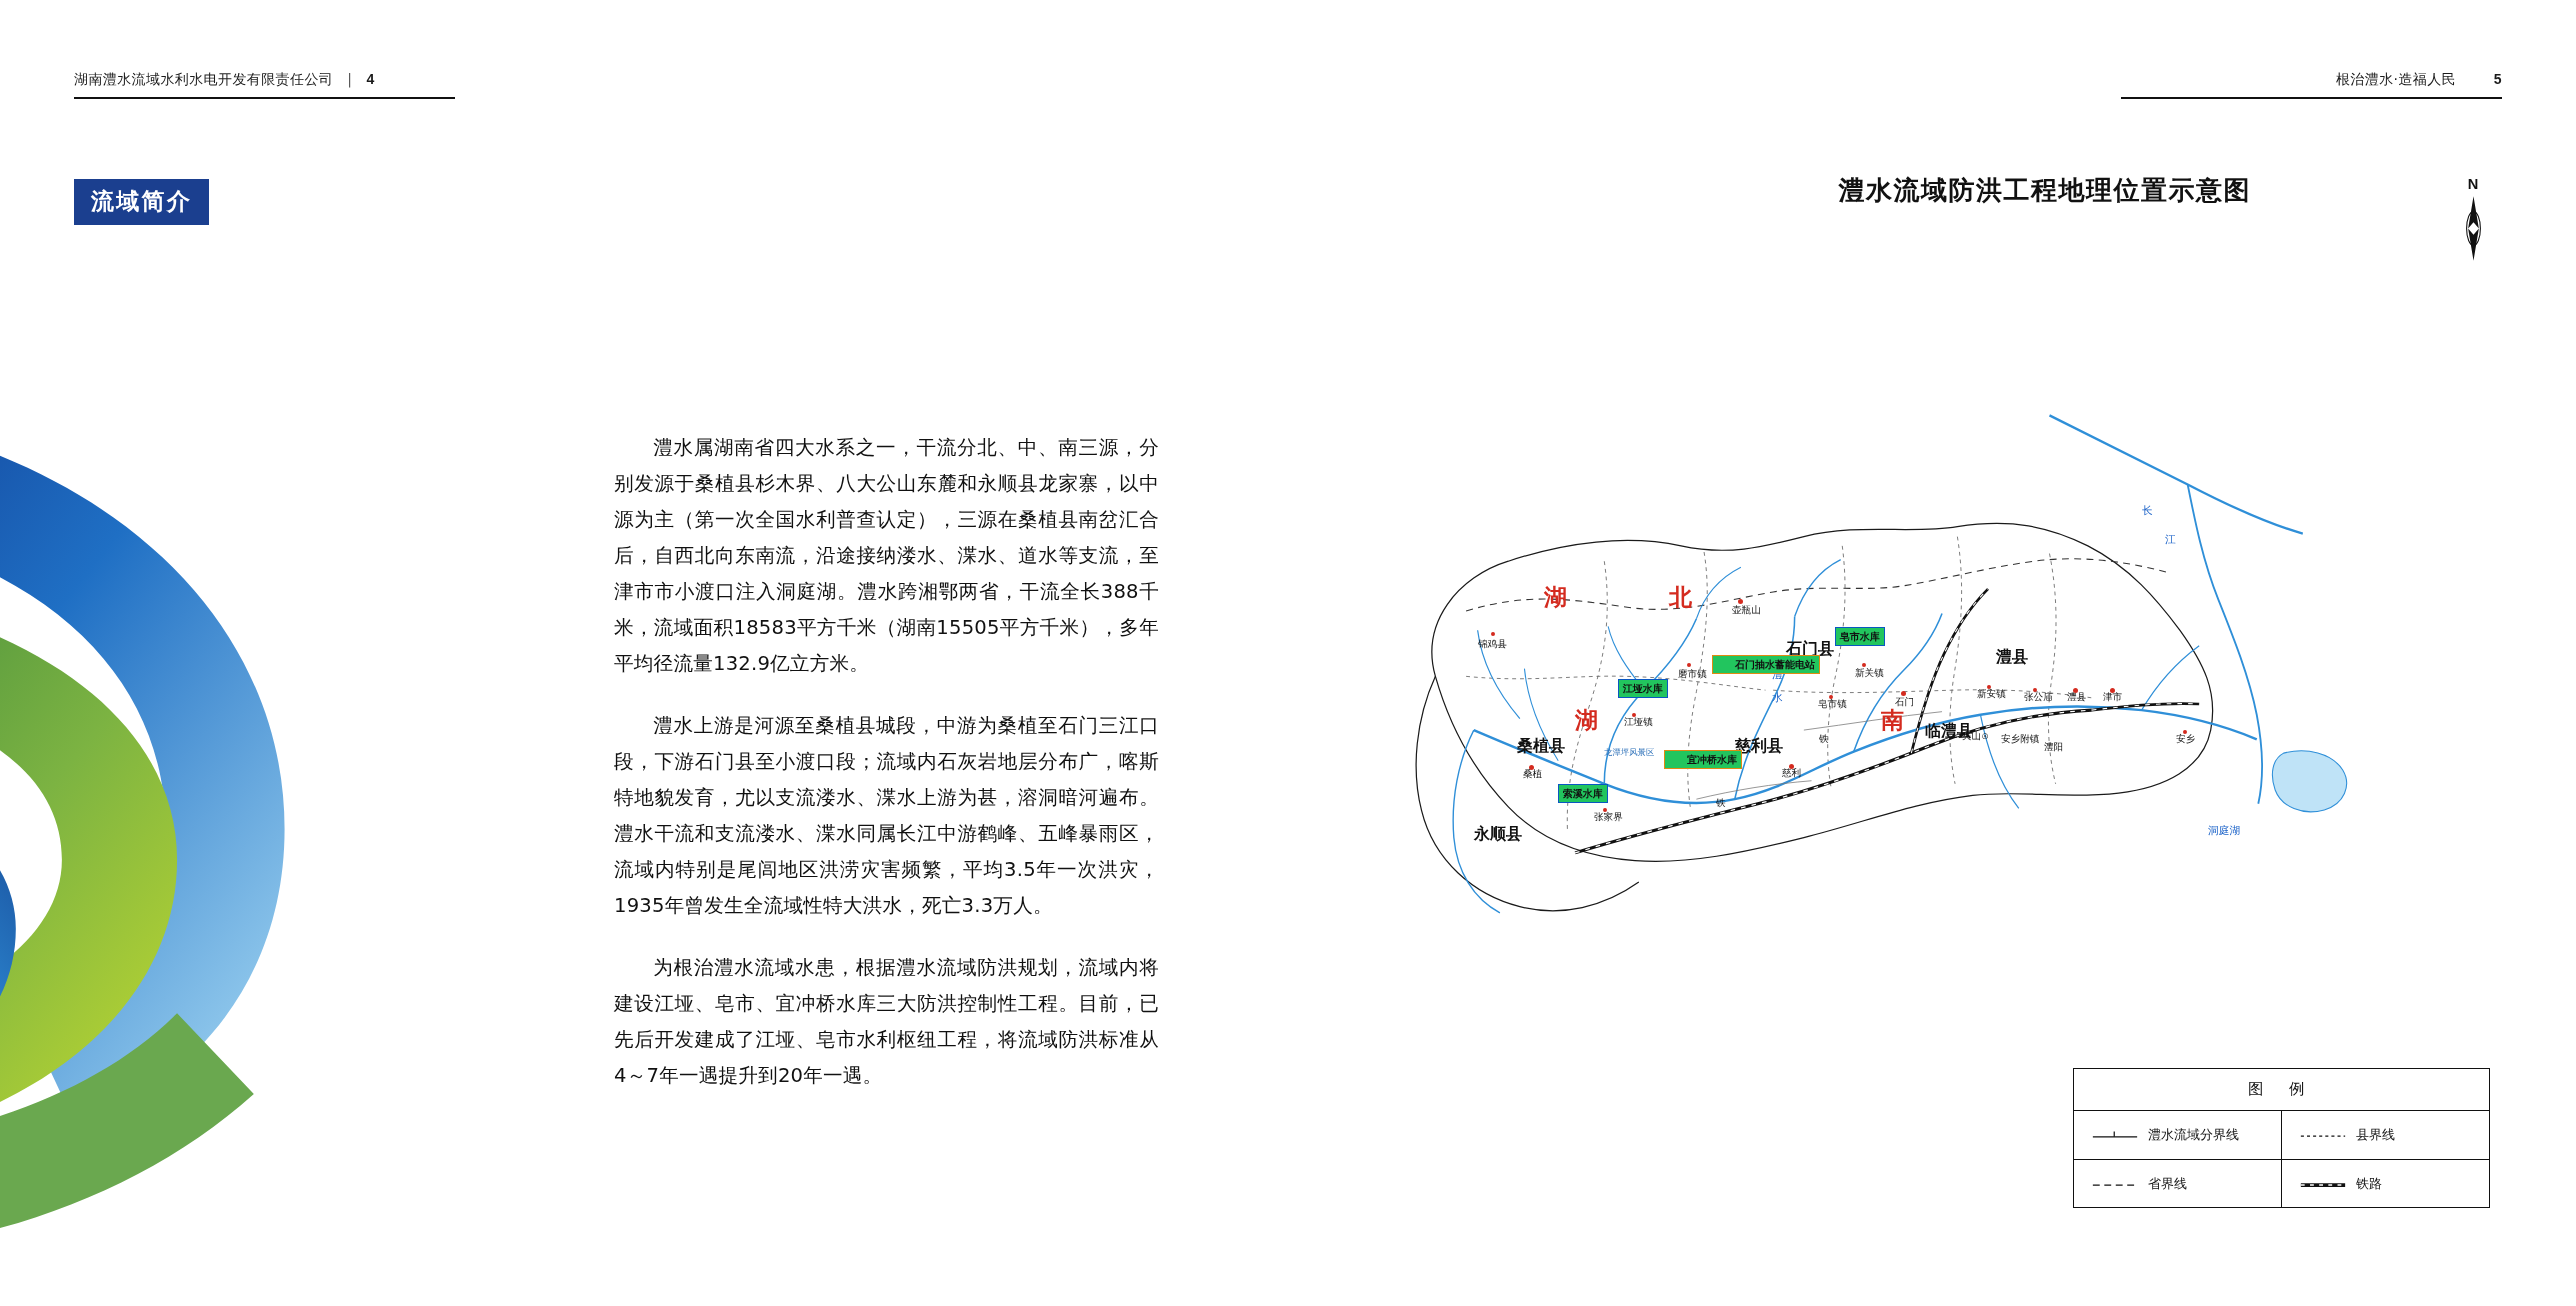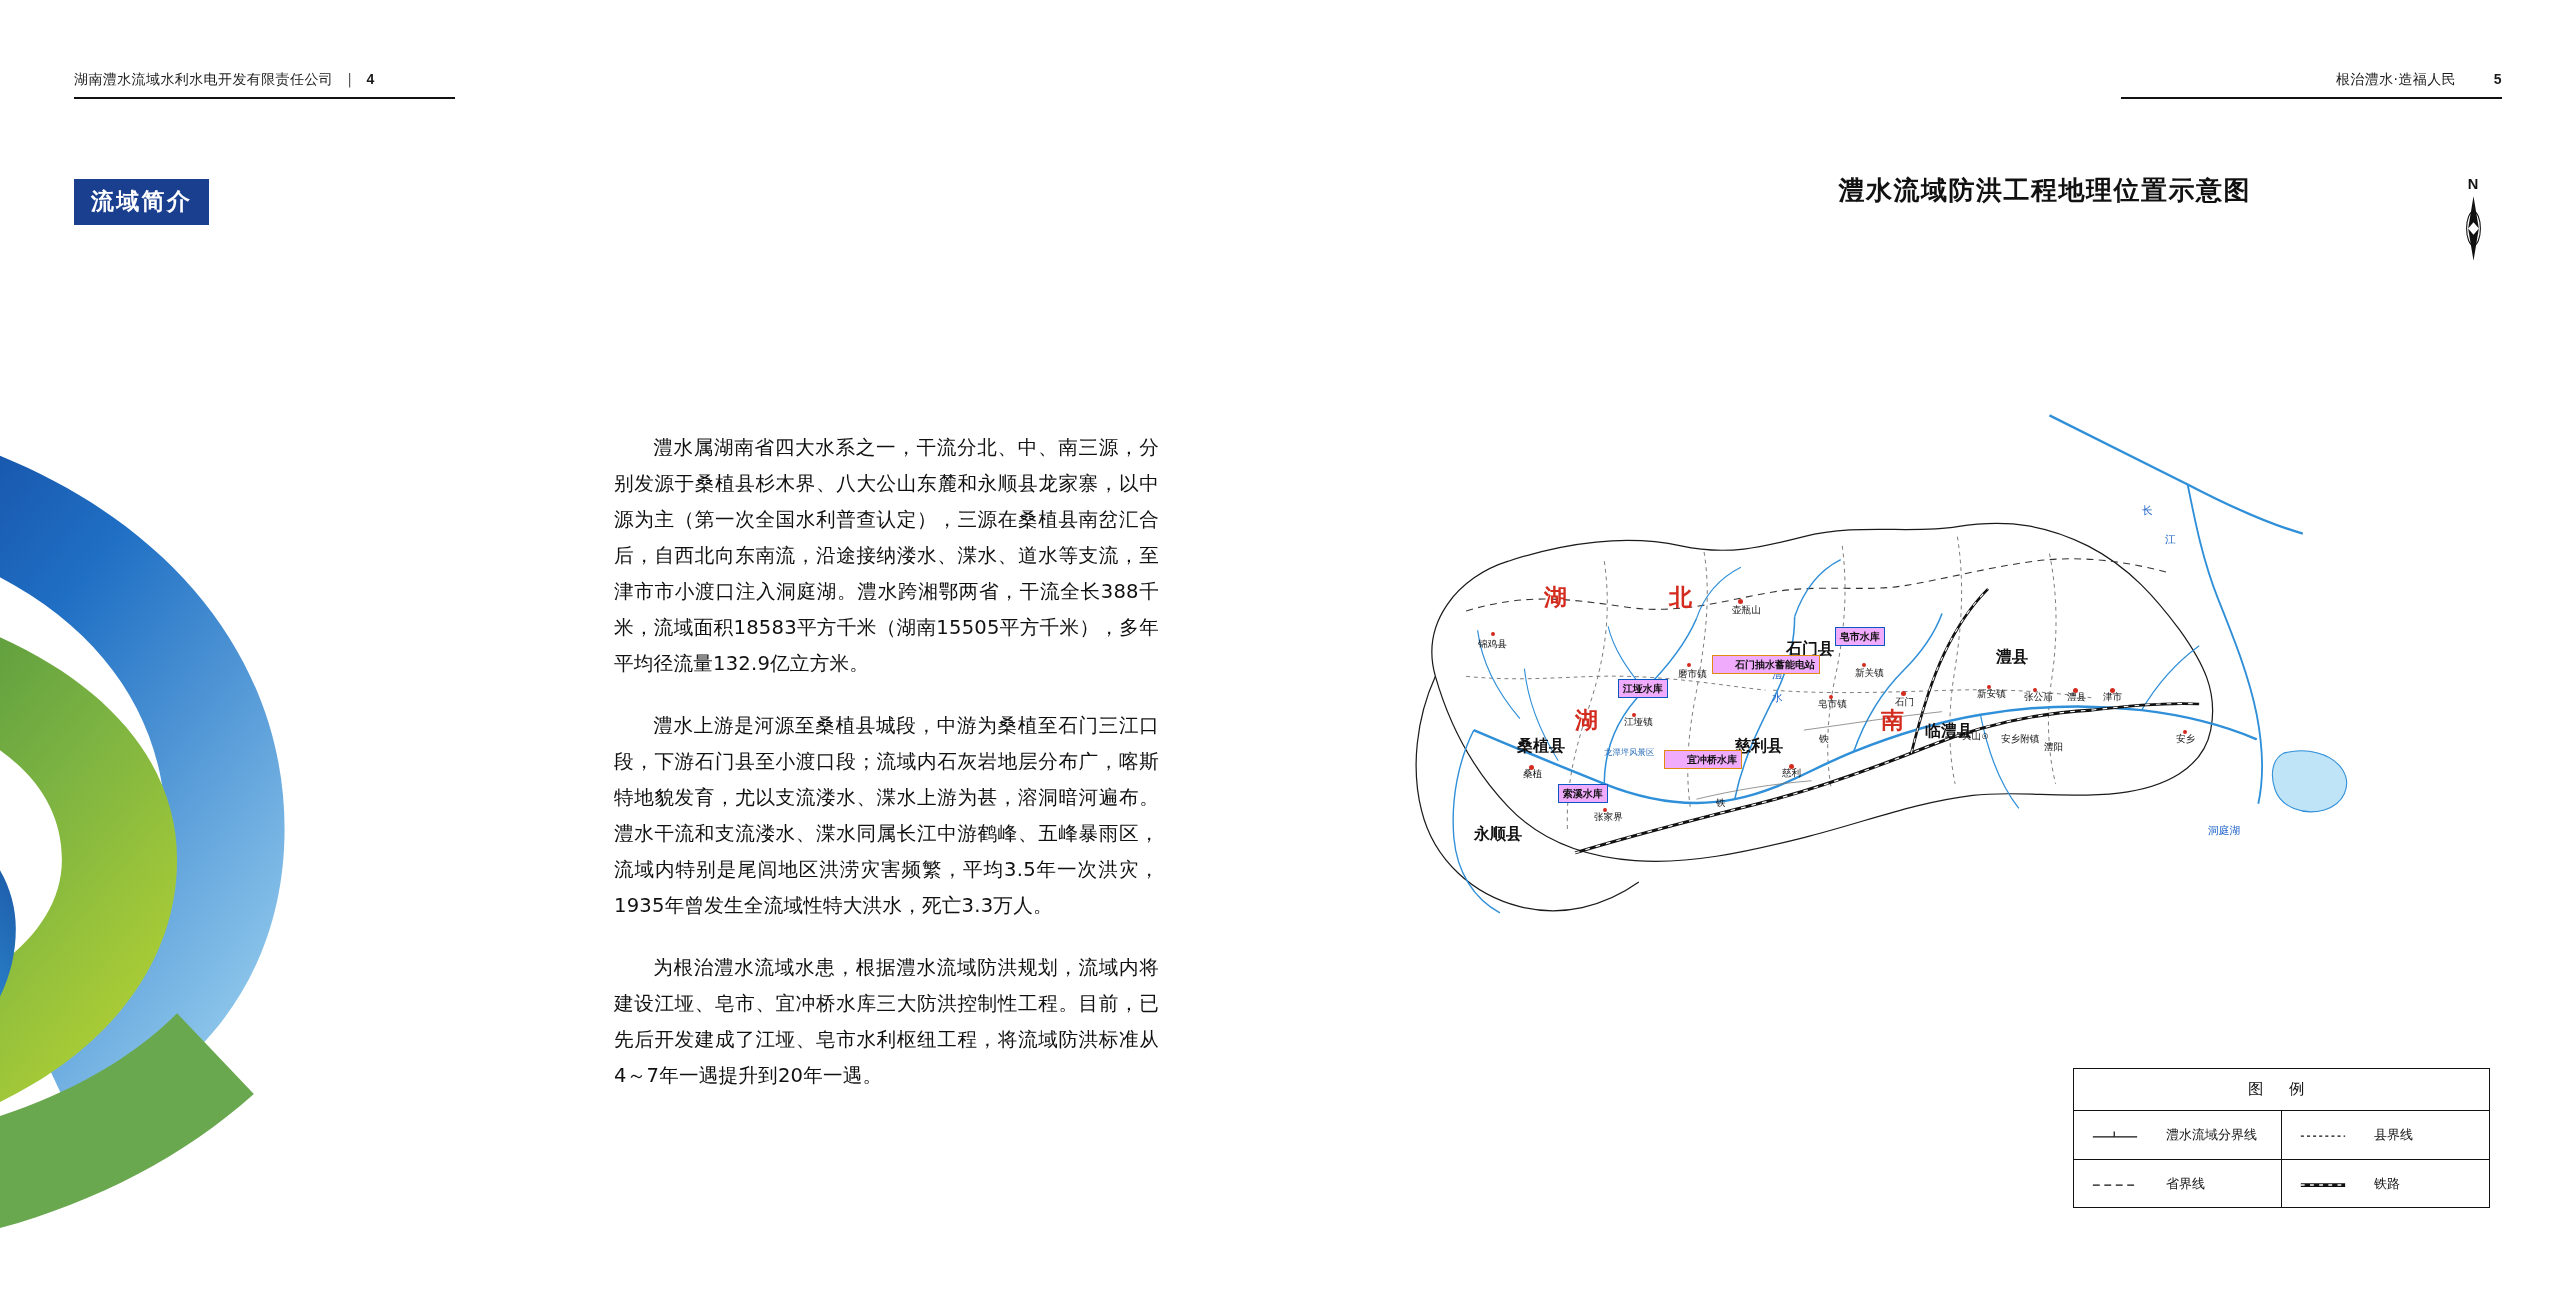--- a/index.html
+++ b/index.html
@@ -166,21 +166,21 @@
   }
   .river-lab {
     font-size: 10.7px;
     color: #1b62c8;
   }
   .res-box {
     position: absolute;
     font-size: 10px;
     font-weight: bold;
     color: #111;
-    background: #f0abfc;
+    background: #22c55e;
     border: 1.2px solid #0a57c2;
     padding: 1.5px 3.8px;
     white-space: nowrap;
     font-family: "DejaVu Sans", "Liberation Sans", sans-serif;
   }
   .res-box.orange { border-color: #e08a12; padding-left: 22px; }
   .dot {
     position: absolute;
     width: 5.4px;
     height: 5.4px;
@@ -212,21 +212,21 @@
   }
   .legend-row {
     display: flex;
     height: 48px;
   }
   .legend-row + .legend-row { border-top: 0.8px solid #111; }
   .legend-cell {
     flex: 1;
     display: flex;
     align-items: center;
-    gap: 27px;
+    gap: 9px;
     padding-left: 17px;
     font-size: 13px;
     color: #111;
     font-family: "DejaVu Sans", "Liberation Sans", sans-serif;
   }
   .legend-cell + .legend-cell { border-left: 0.8px solid #111; }
   .legend-sym { width: 48px; height: 10.7px; position: relative; flex: none; }
   .legend-sym svg { display: block; }
 </style>
 </head>

